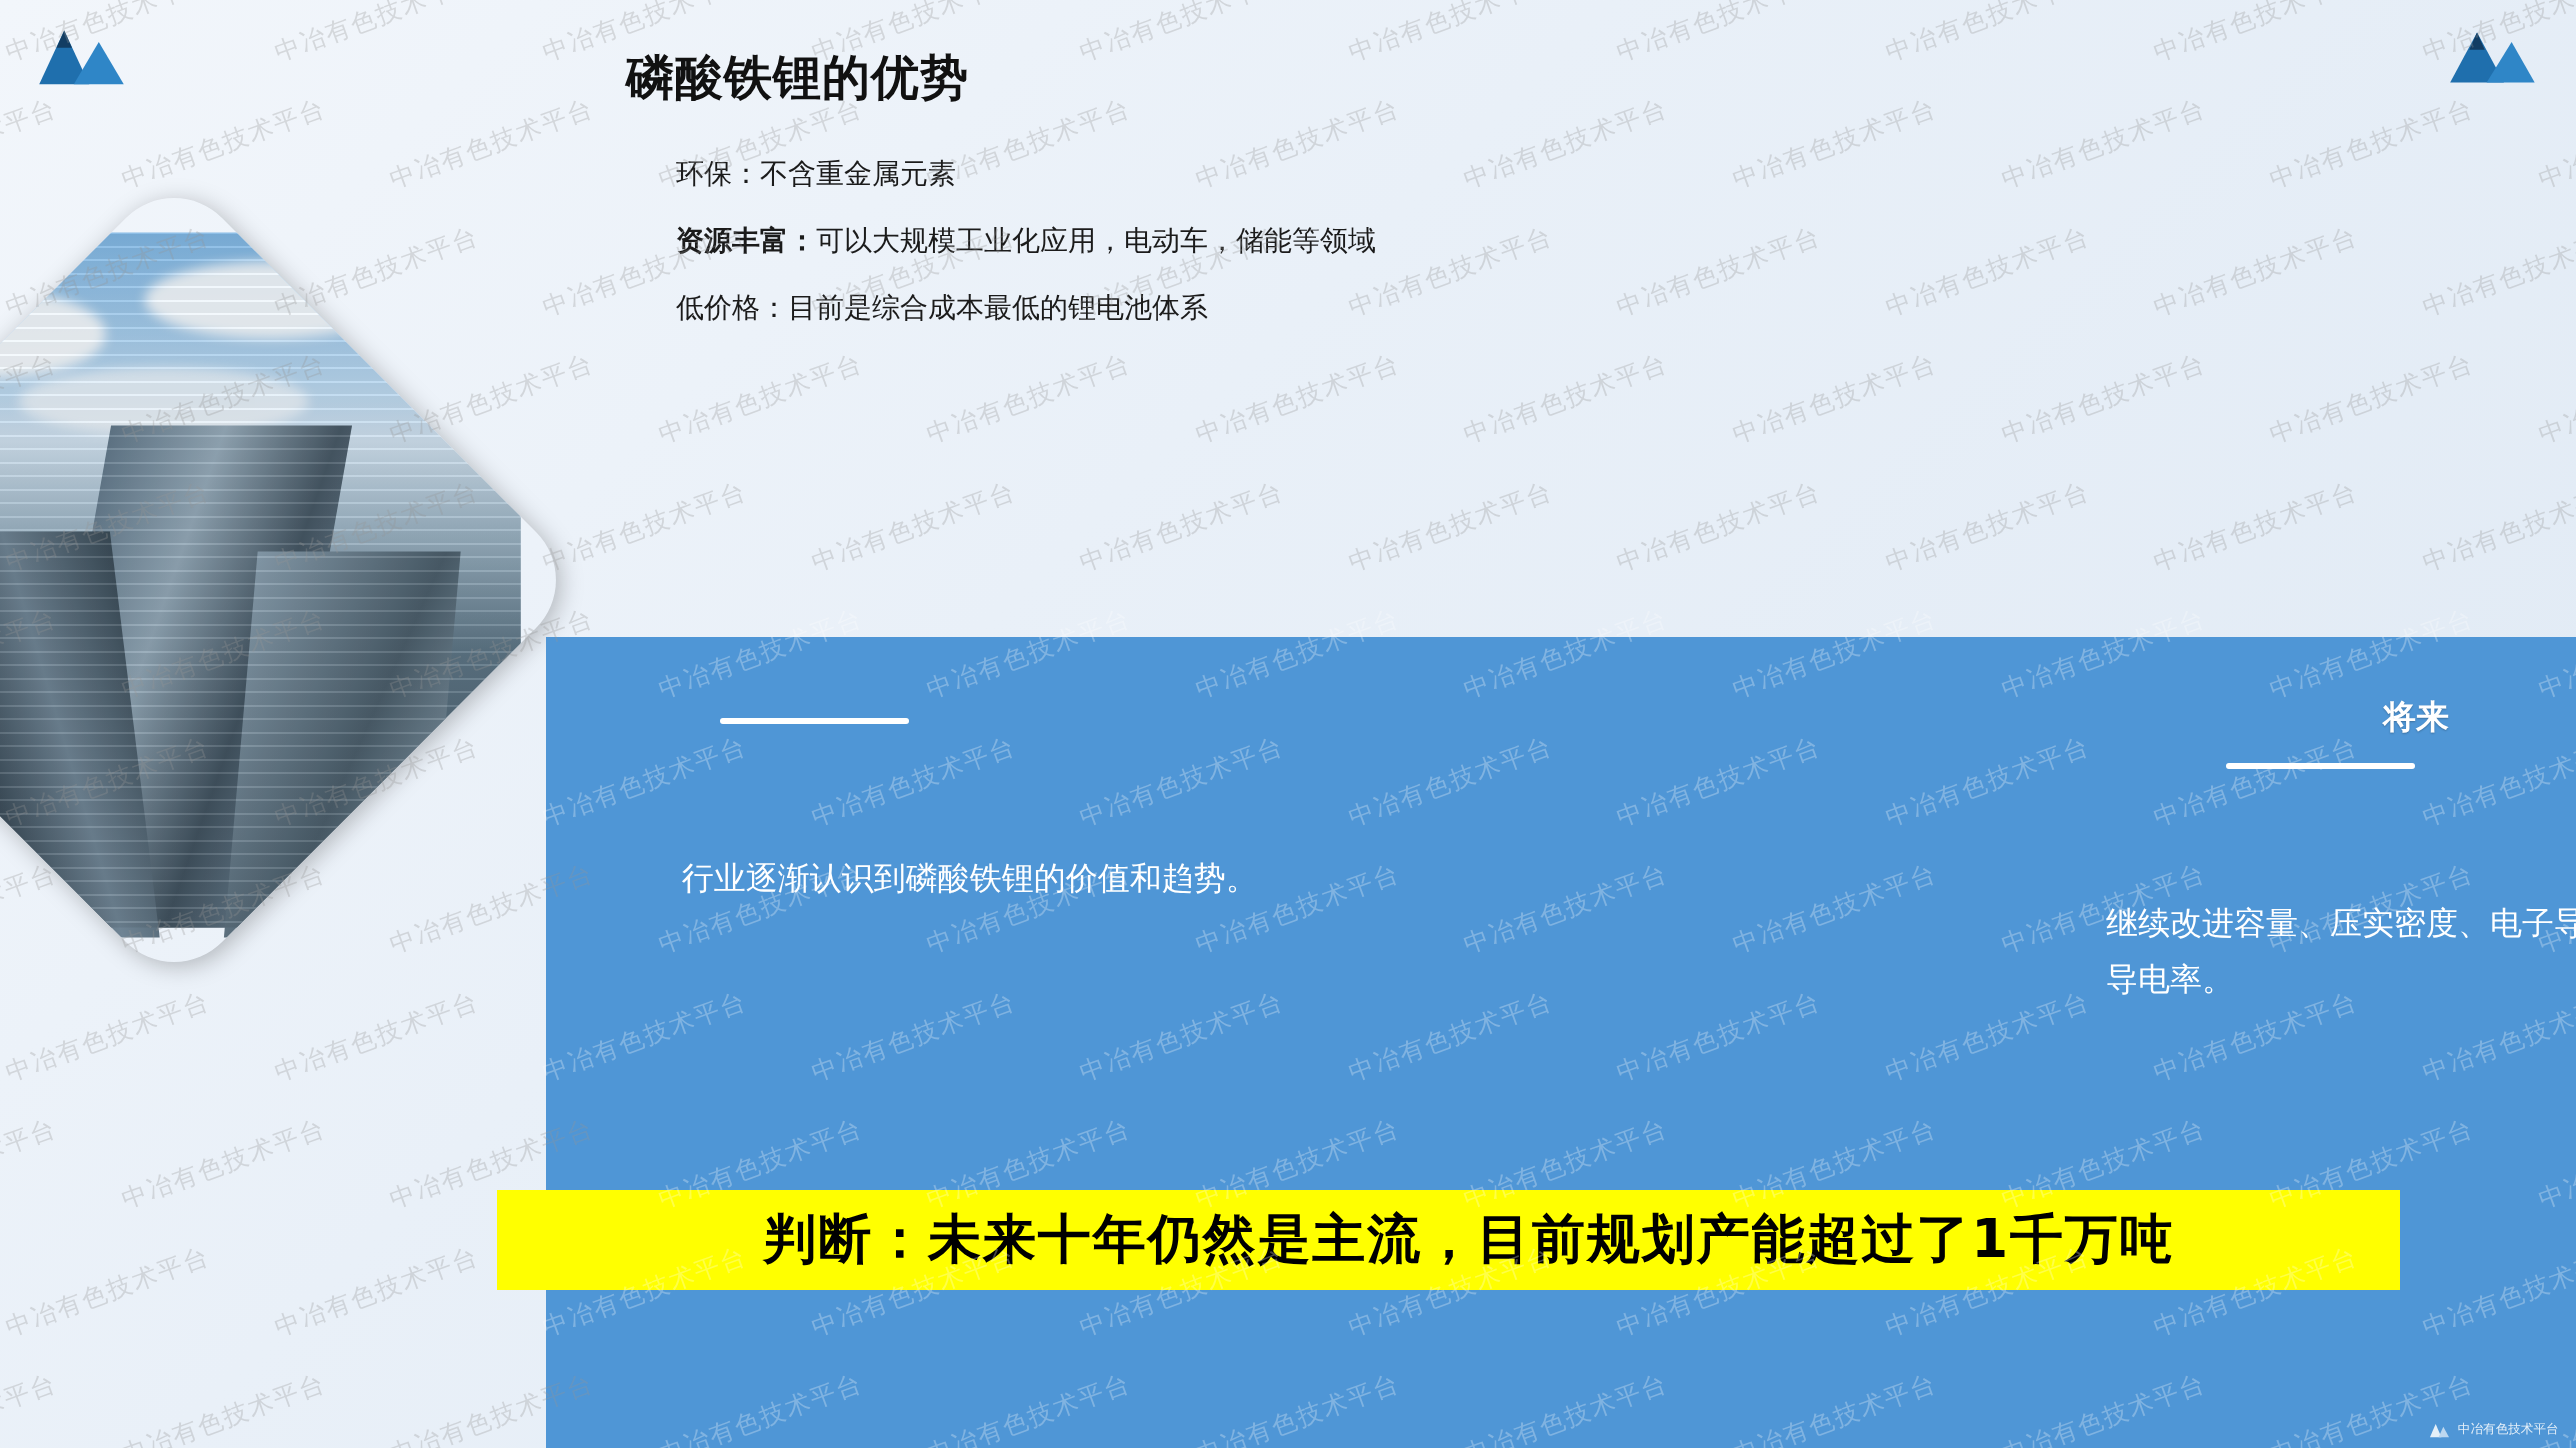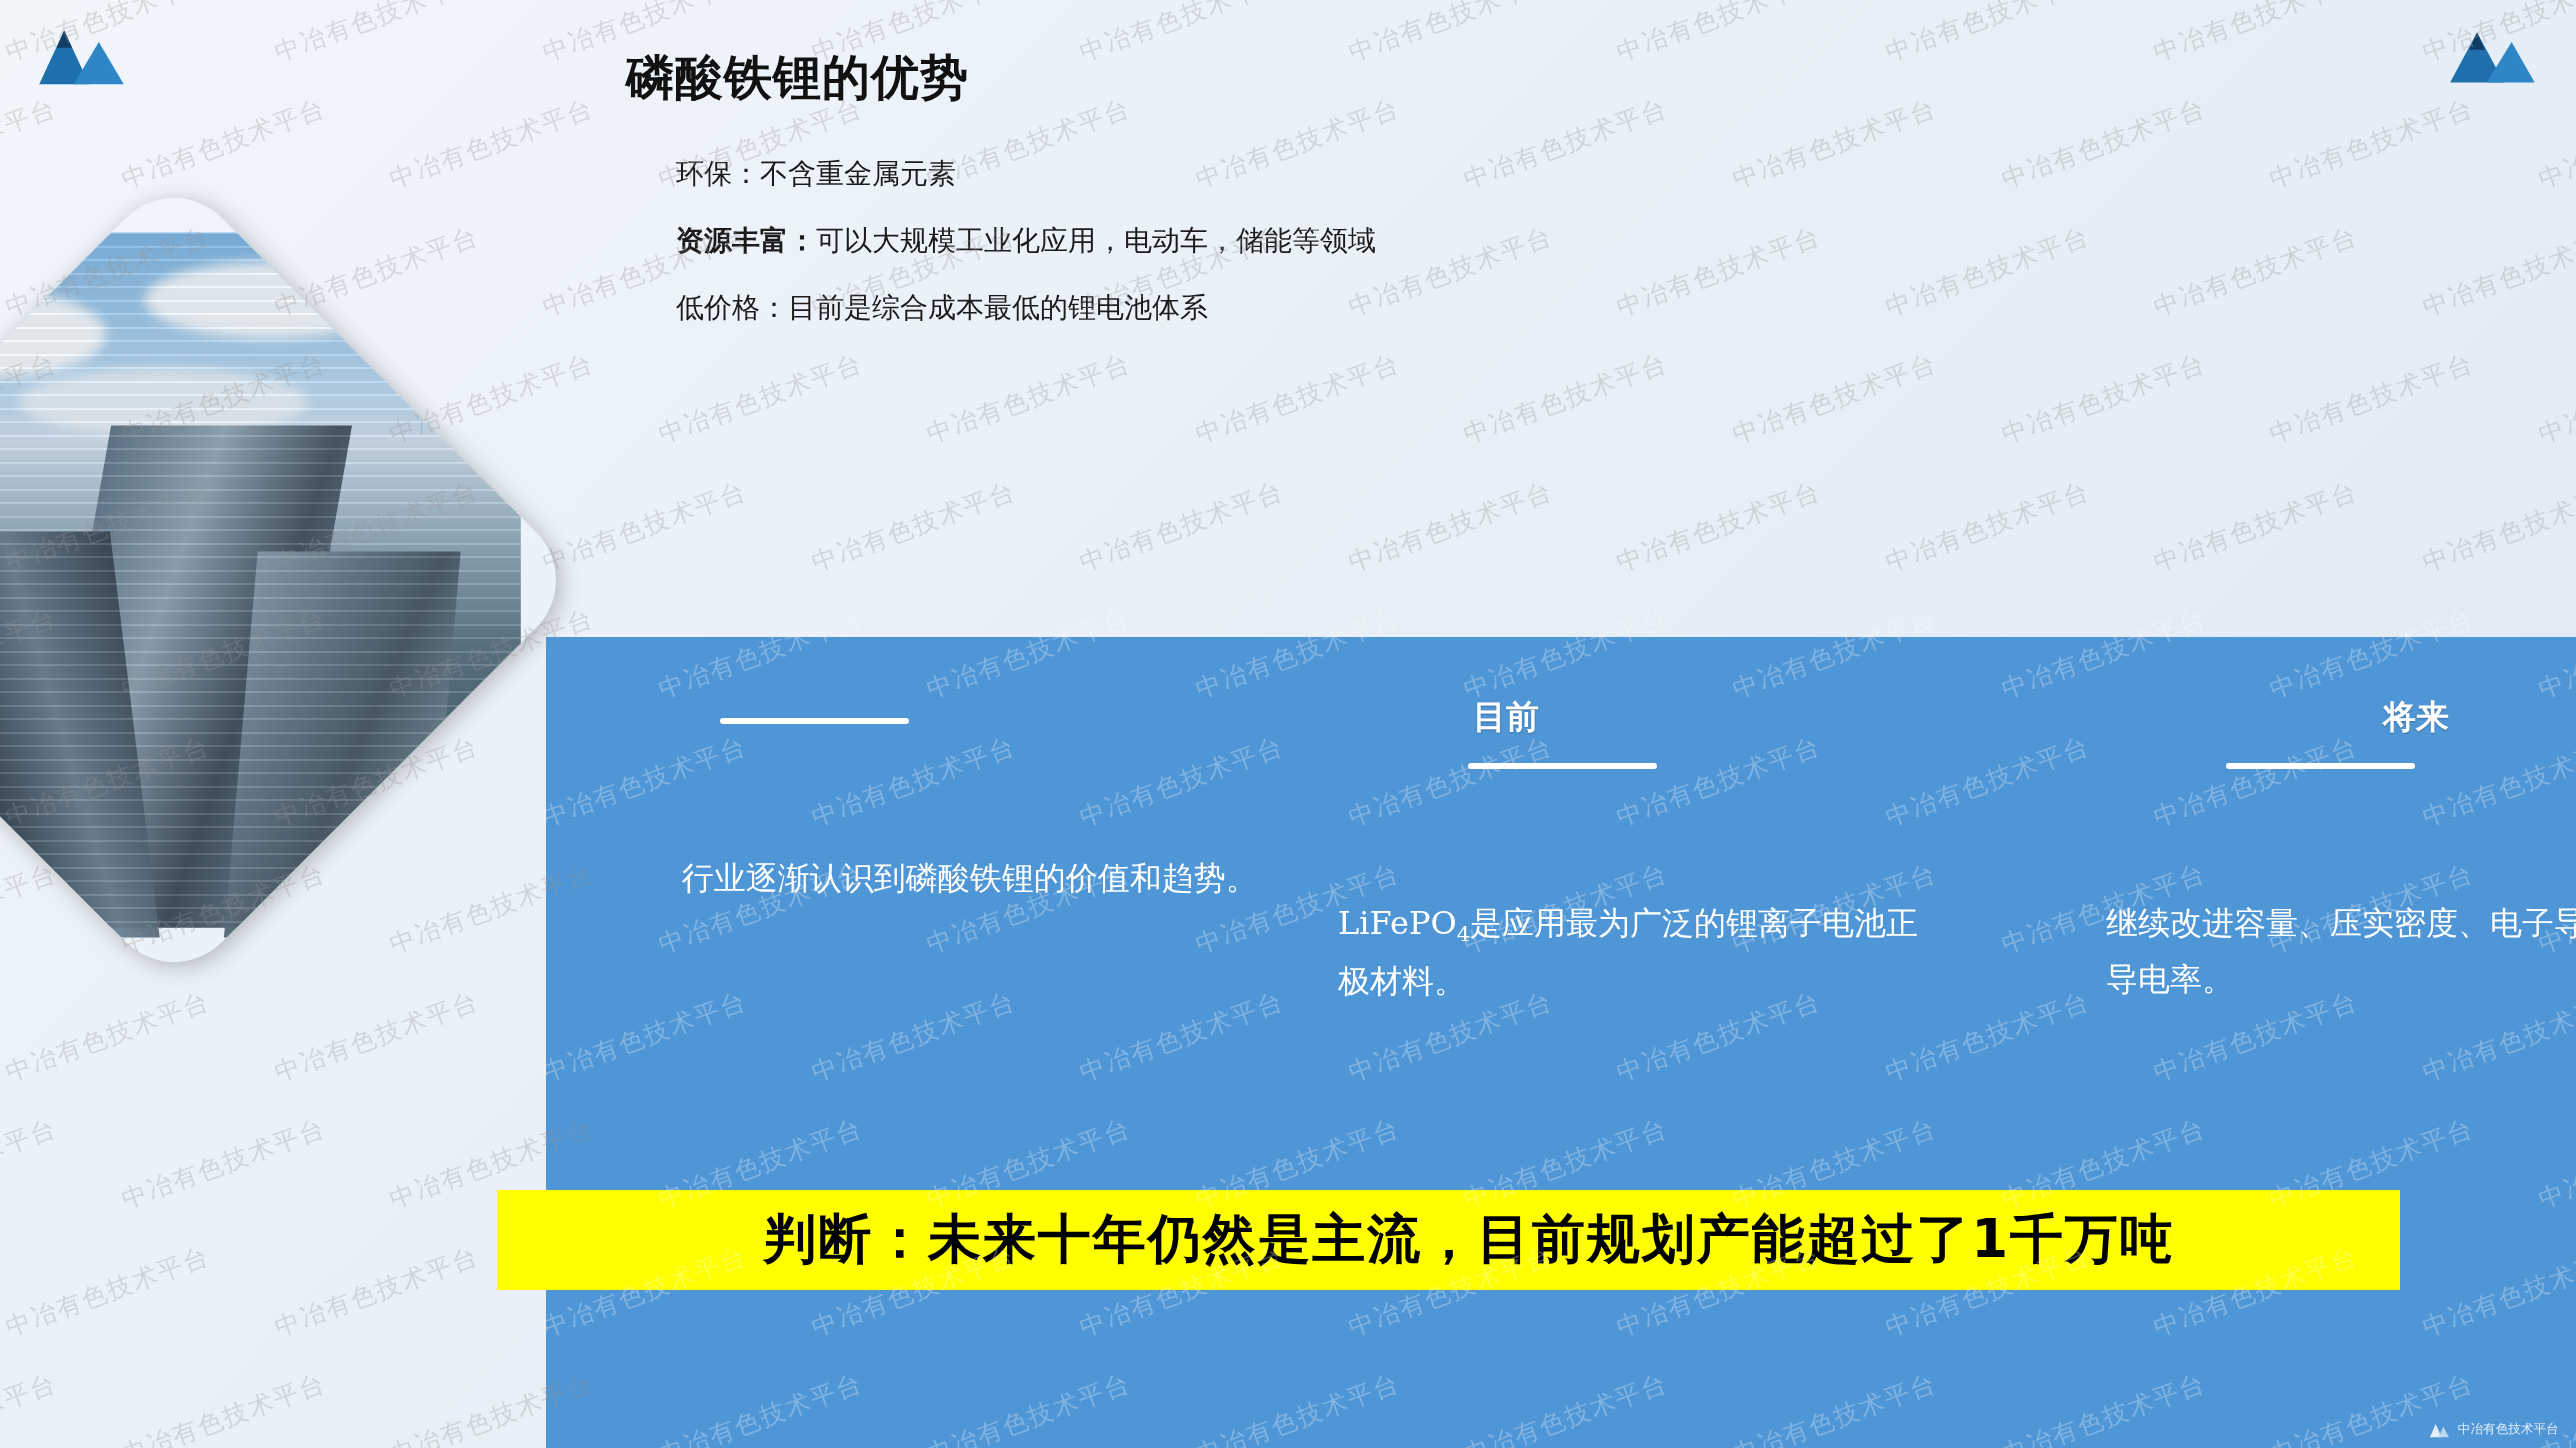--- a/index.html
+++ b/index.html
@@ -271,25 +271,20 @@
     </div>
   </div>
 
   <div class="panel">
     <div class="cols">
       <div class="col c1">
         <div class="col-rule"></div>
         <div class="col-body">行业逐渐认识到磷酸铁锂的价值和趋势。</div>
       </div>
 
-      <div class="col c2">
-        <div class="col-head">目前</div>
-        <div class="col-rule"></div>
-        <div class="col-body"><span>LiFePO</span><sub>4</sub><span>是应用最为广泛的锂离子电池正极材料。</span></div>
-      </div>
 
       <div class="col c3">
         <div class="col-head">将来</div>
         <div class="col-rule"></div>
         <div class="col-body">继续改进容量、压实密度、电子导电率、离子导电率。</div>
       </div>
     </div>
 
     <div class="corner-mark">
       <svg width="21" height="17.4" viewBox="0 0 22 18" aria-hidden="true">

